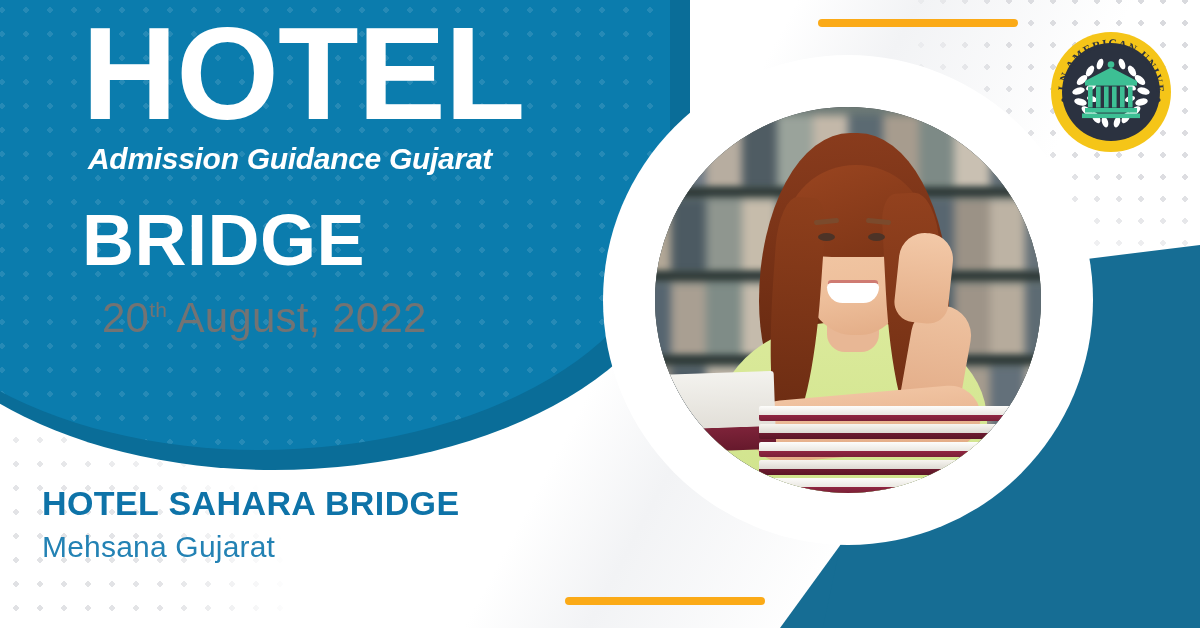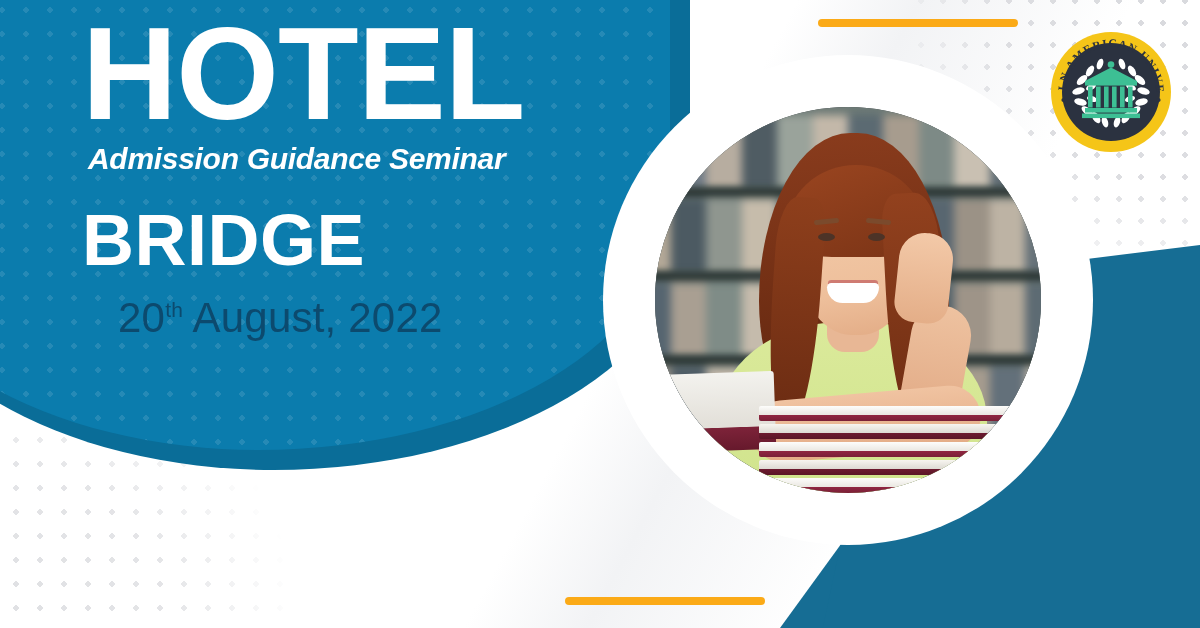--- a/index.html
+++ b/index.html
@@ -132,25 +132,25 @@
     left: 82px;
     top: 204px;
     font-size: 72px;
     font-weight: 700;
     color: #ffffff;
     letter-spacing: 0.5px;
     line-height: 1;
   }
   .event-date {
     position: absolute;
-    left: 118px;
+    left: 102px;
     top: 294px;
     font-size: 42px;
     font-weight: 300;
-    color: #0c4a6e;
+    color: #737373;
     letter-spacing: 0.2px;
     white-space: nowrap;
   }
   .event-date sup {
     font-size: 0.5em;
     vertical-align: super;
     line-height: 0;
   }
 
   
@@ -432,25 +432,29 @@
   <div class="dots-bottomleft"></div>
 
   <div class="teal-shape"></div>
   <div class="teal-shape-2"></div>
 
   <div class="blue-shadow"></div>
   <div class="blue-panel"></div>
 
   <div class="left-text">
     <div class="title-mbbs">HOTEL</div>
-    <div class="subtitle-seminar">Admission Guidance Seminar</div>
+    <div class="subtitle-seminar">Admission Guidance Gujarat</div>
     <div class="title-city">BRIDGE</div>
     <div class="event-date"><span>20</span><sup>th</sup><span> August, 2022</span></div>
   </div>
 
+  <div class="venue">
+    <div class="venue-name">HOTEL SAHARA BRIDGE</div>
+    <div class="venue-location">Mehsana Gujarat</div>
+  </div>
 
   <div class="bar-top"></div>
   <div class="bar-bottom"></div>
 
   <div class="photo-ring"></div>
   <div class="photo-circle">
     <div class="lib-bg"></div>
 
     <div class="books-row" style="top:8px;">
       <span style="background:#8e938d"></span>

